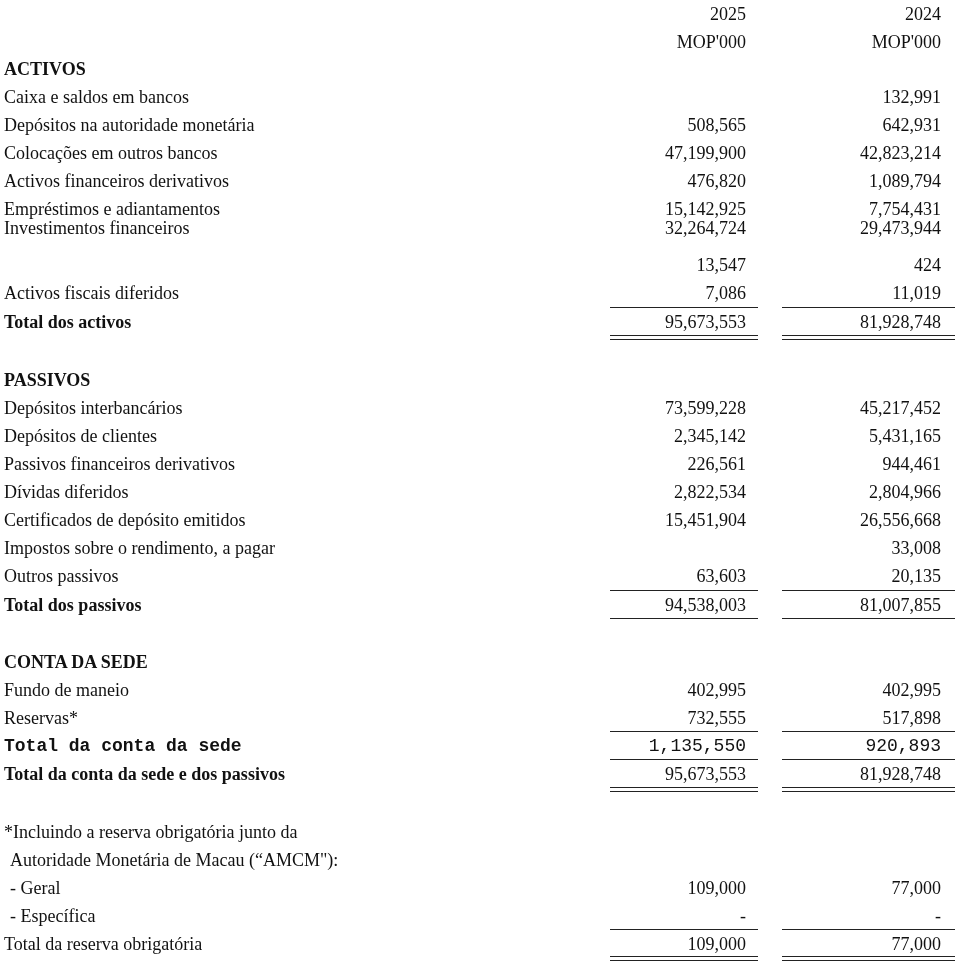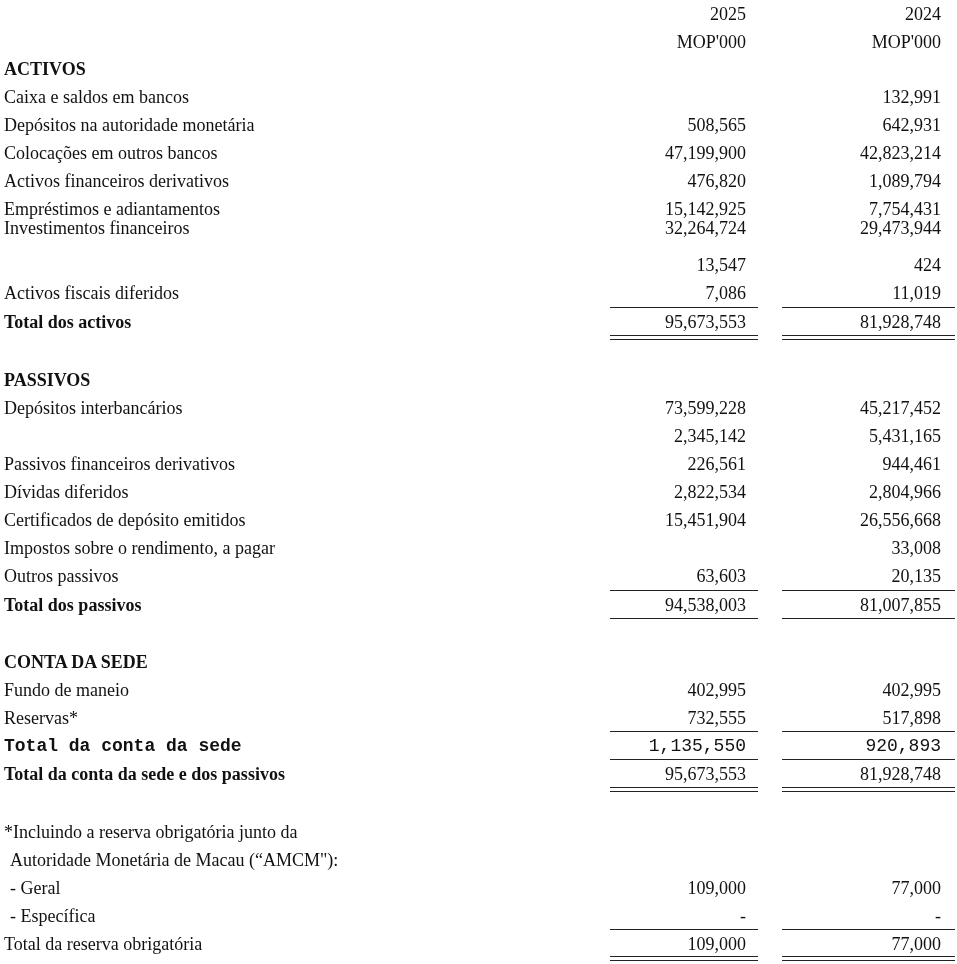--- a/index.html
+++ b/index.html
@@ -98,20 +98,21 @@
 <div class="row" style="top:366px;">
   <span class="label bold">PASSIVOS</span>
 </div>
 <div>
   <div class="row" style="top:394px;">
     <span class="label">Depósitos interbancários</span>
     <span class="v1">73,599,228</span>
     <span class="v2">45,217,452</span>
   </div>
   <div class="row" style="top:422px;">
+    <span class="label">Depósitos de clientes</span>
     <span class="v1">2,345,142</span>
     <span class="v2">5,431,165</span>
   </div>
   <div class="row" style="top:450px;">
     <span class="label">Passivos financeiros derivativos</span>
     <span class="v1">226,561</span>
     <span class="v2">944,461</span>
   </div>
   <div class="row" style="top:478px;">
     <span class="label">Dívidas diferidos</span>

